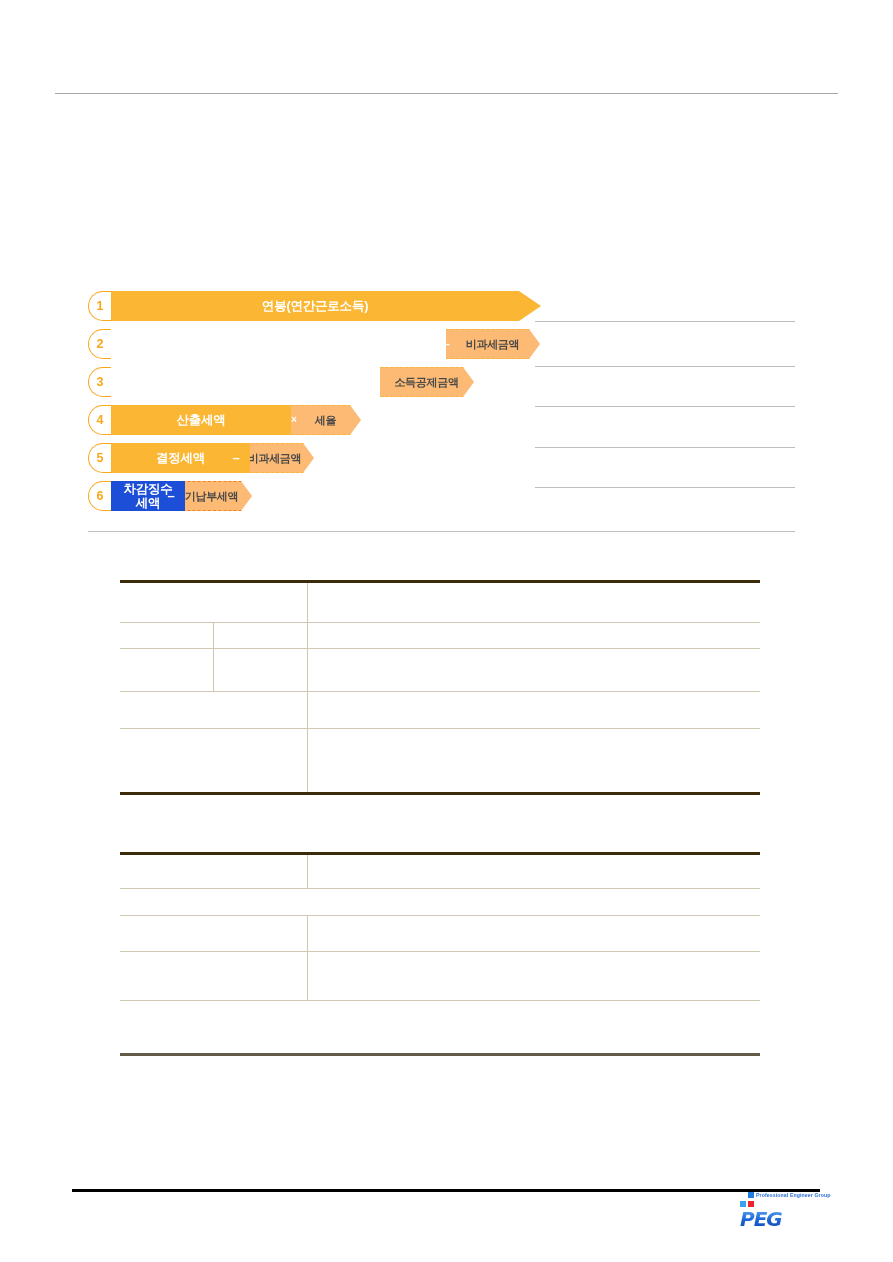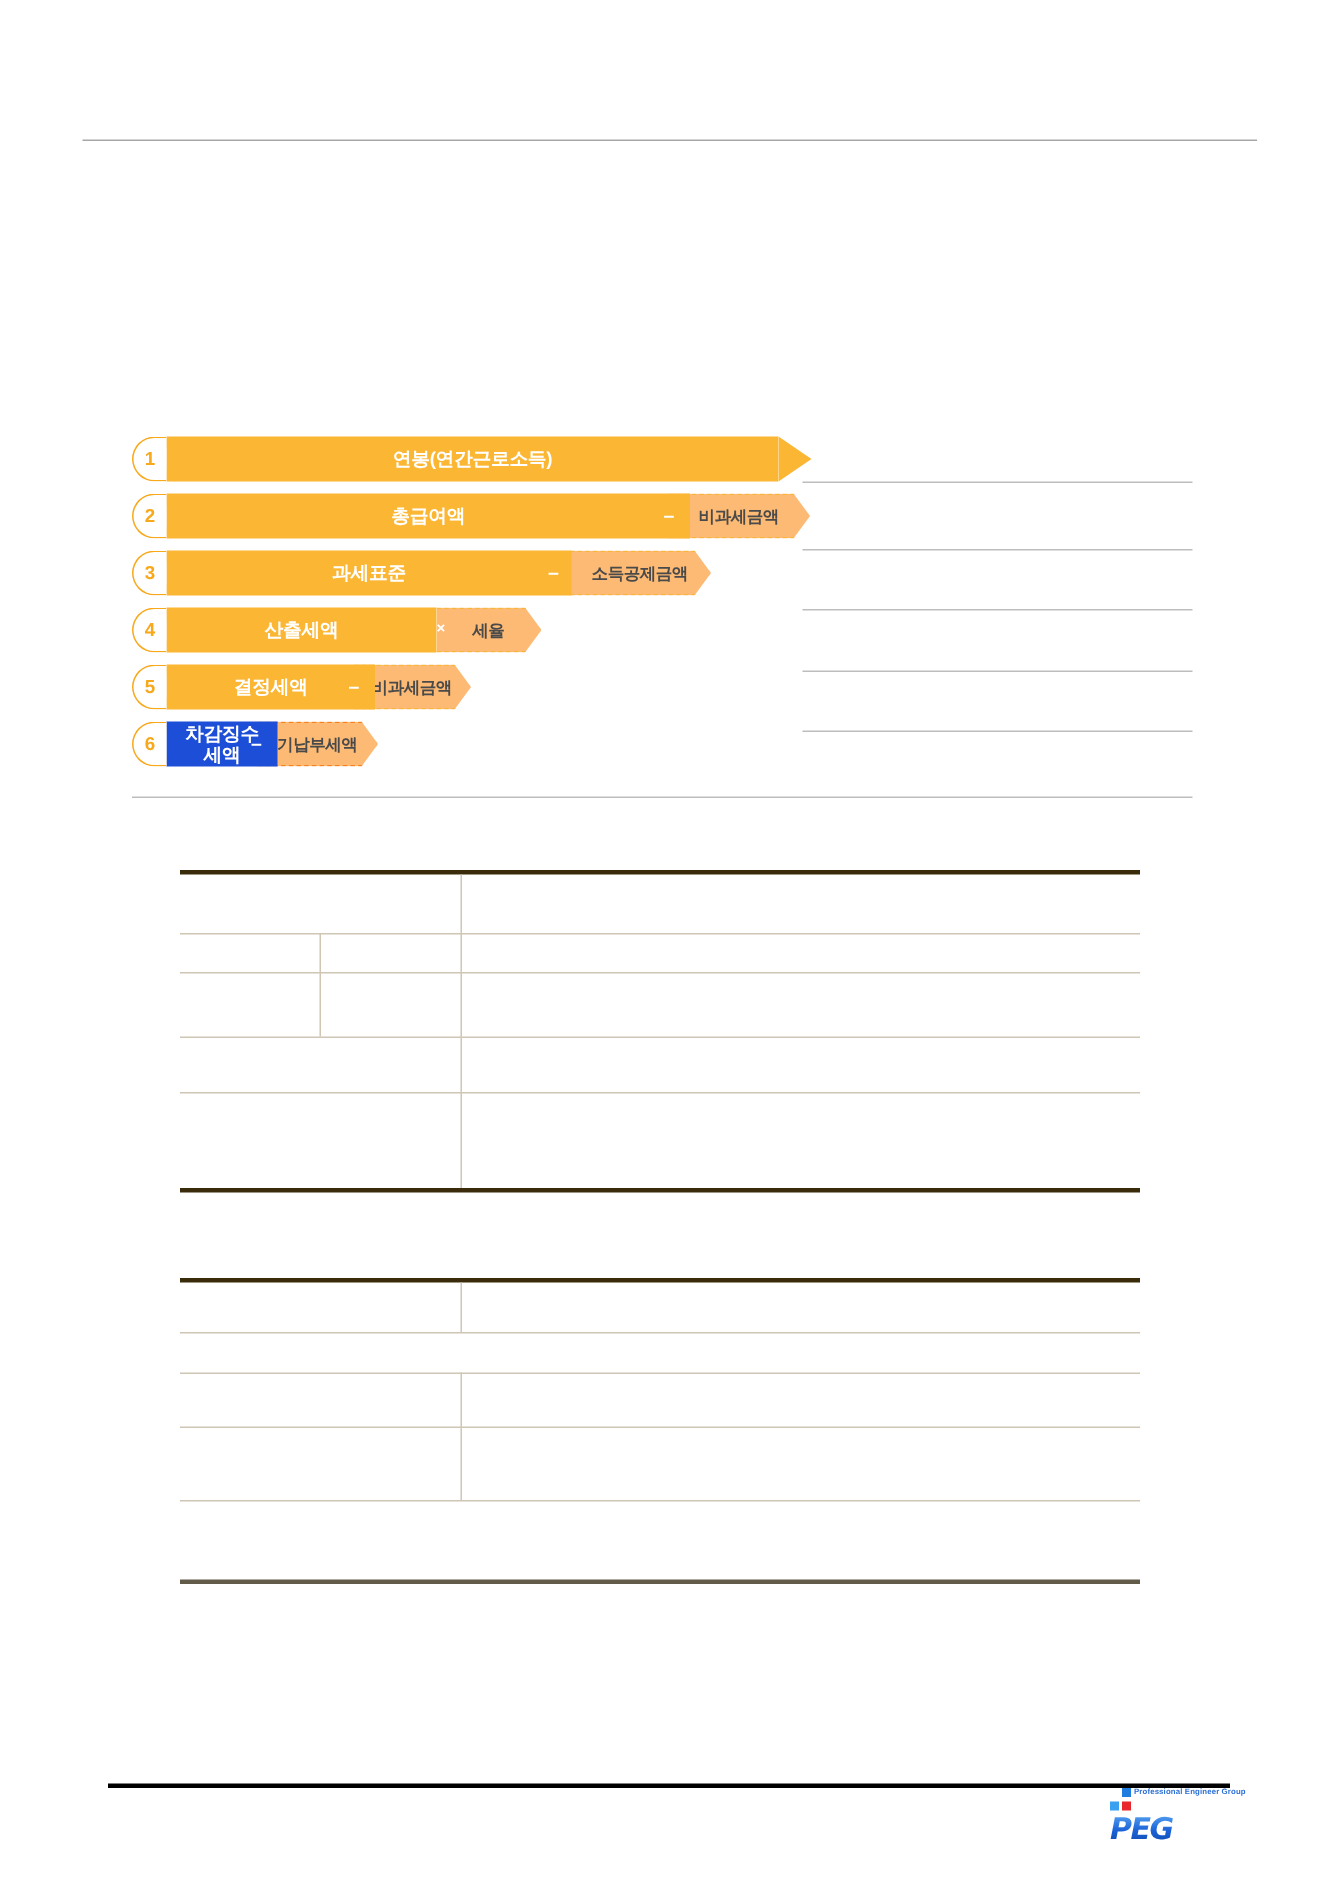--- a/index.html
+++ b/index.html
@@ -266,33 +266,27 @@
         <span class="bar-label">연봉(연간근로소득)</span>
       </div>
       <div class="arrowhead" style="left:431px;"></div>
     </div>
 
     <div class="flow-row">
       <div class="num-badge">2</div>
       <div class="tail" style="left:358px; width:94px;">
         <span>비과세금액</span>
       </div>
-      <div class="bar" style="width:349px;">
-        <span class="bar-label">총급여액</span>
-      </div>
       <div class="op" style="left:351px;">–</div>
     </div>
 
     <div class="flow-row">
       <div class="num-badge">3</div>
       <div class="tail" style="left:292px; width:94px;">
         <span>소득공제금액</span>
-      </div>
-      <div class="bar" style="width:270px;">
-        <span class="bar-label">과세표준</span>
       </div>
       <div class="op" style="left:274px;">–</div>
     </div>
 
     <div class="flow-row">
       <div class="num-badge">4</div>
       <div class="tail" style="left:203px; width:70px;">
         <span>세율</span>
       </div>
       <div class="bar" style="width:180px;">

